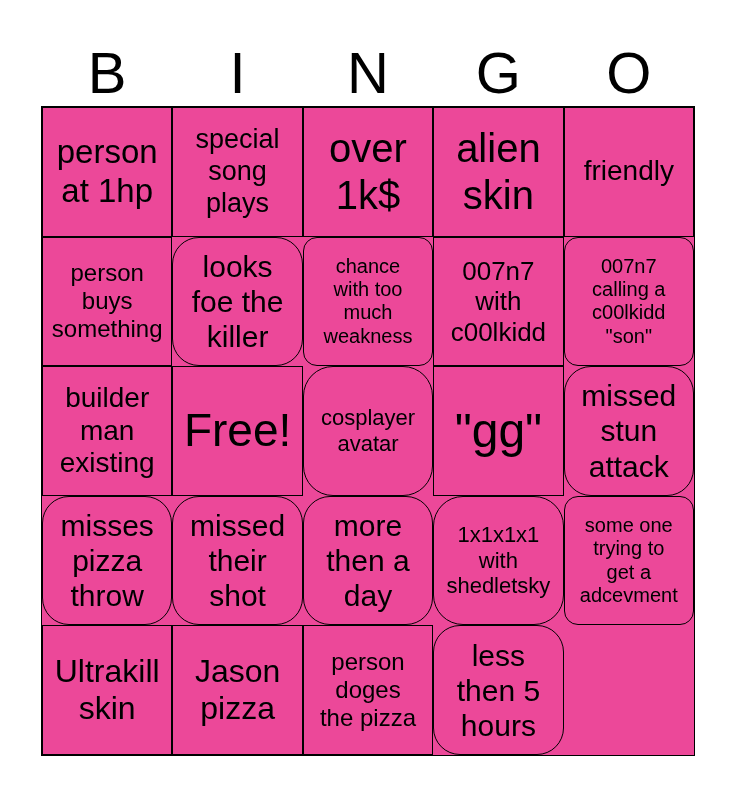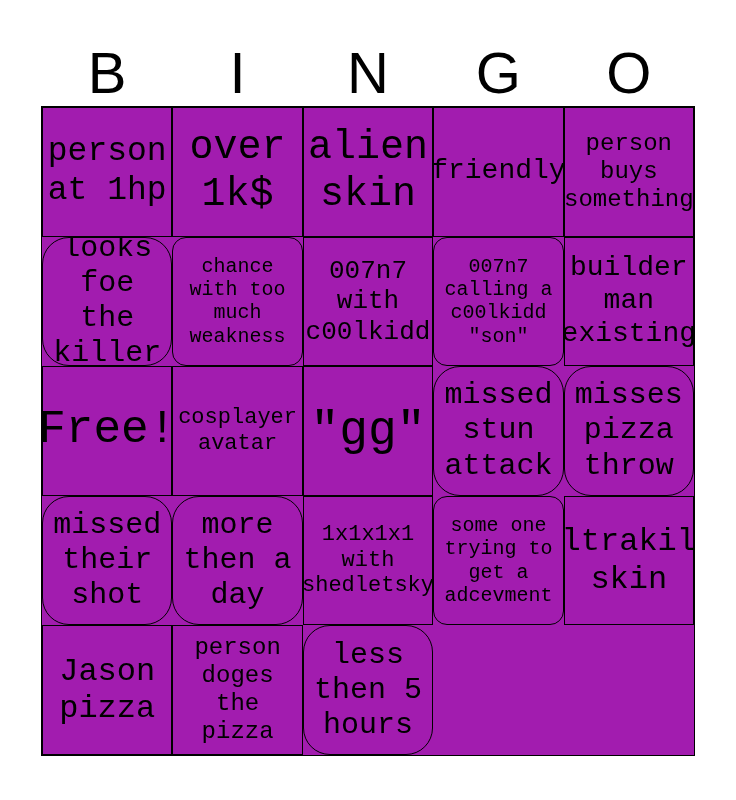--- a/index.html
+++ b/index.html
@@ -32,41 +32,40 @@
     font-weight: 400;
     line-height: 1;
   }
   .bingo-card {
     position: absolute;
     left: 41px;
     top: 106px;
     width: 652px;
     height: 648px;
     border: 1px solid #000000;
-    background: #a21caf;
+    background: #ec4899;
     display: grid;
     grid-template-columns: repeat(5, 1fr);
     grid-template-rows: repeat(5, 1fr);
-    font-family: Liberation Mono, monospace;
   }
   .cell {
     border: 1px solid #000000;
     box-sizing: border-box;
     display: flex;
     align-items: center;
     justify-content: center;
     text-align: center;
     white-space: pre-line;
     line-height: 1.17;
     padding: 3px;
     overflow: hidden;
     cursor: pointer;
   }
   .fs20 { font-size: 20px; border-radius: 14px; }
-  .fs22 { font-size: 22px; }
+  .fs22 { font-size: 22px; border-radius: 30px; }
   .fs24 { font-size: 24px; }
   .fs26 { font-size: 26px; }
   .fs27 { font-size: 27px; }
   .fs28 { font-size: 28px; }
   .fs30 { font-size: 30px; border-radius: 27px; }
   .fs32 { font-size: 32px; }
   .fs33 { font-size: 33px; }
   .fs40 { font-size: 40px; }
   .fs46 { font-size: 46px; }
   .fs48 { font-size: 48px; }
@@ -78,20 +77,23 @@
   <span class="letter">B</span>
   <span class="letter">I</span>
   <span class="letter">N</span>
   <span class="letter">G</span>
   <span class="letter">O</span>
 </div>
 
 <div class="bingo-card">
   <div class="cell fs33">person
 at 1hp</div>
+  <div class="cell fs27">special
+song
+plays</div>
   <div class="cell fs40">over
 1k$</div>
   <div class="cell fs40">alien
 skin</div>
   <div class="cell fs28">friendly</div>
 
   <div class="cell fs24">person
 buys
 something</div>
   <div class="cell fs30">looks

